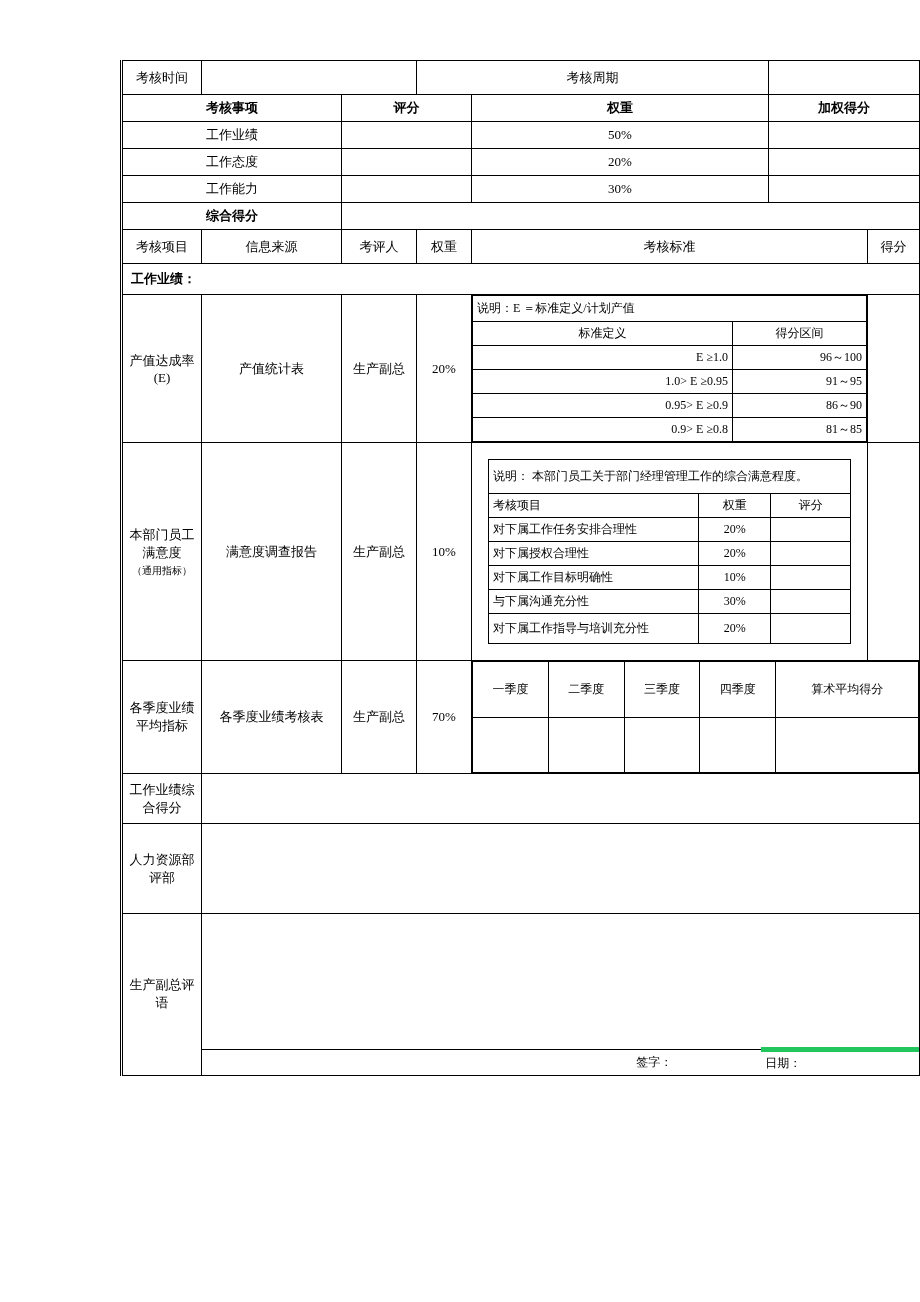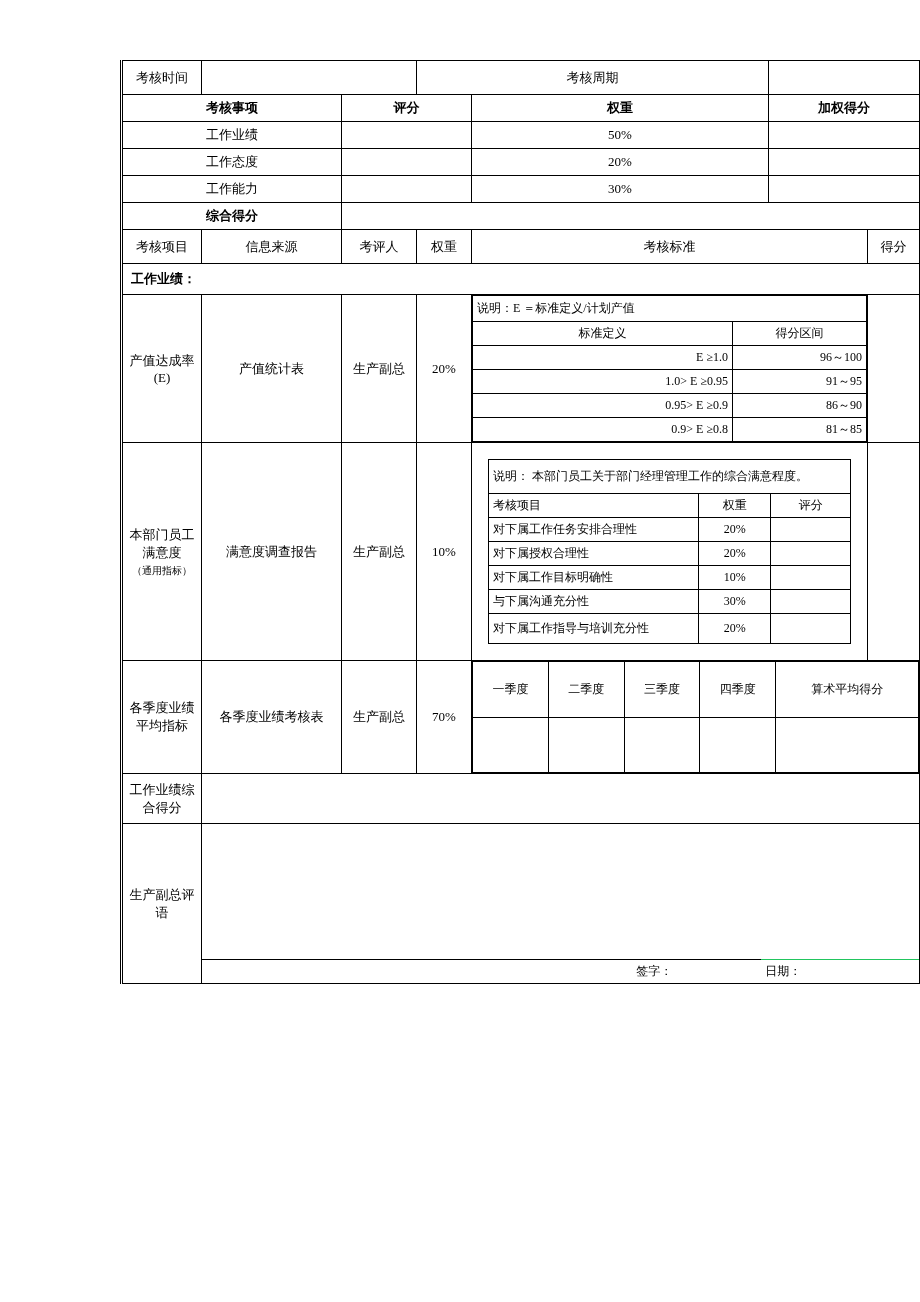--- a/index.html
+++ b/index.html
@@ -221,33 +221,37 @@
       </tbody>
             </table>
     </td>
   </tr>
 
   <tr>
     <td class="outer-left" style="height:50px">工作业绩综合得分</td>
     <td colspan="7"></td>
   </tr>
 
+  <tr>
+    <td class="outer-left" style="height:90px">人力资源部评部</td>
+    <td colspan="7"></td>
+  </tr>
 
   <tr>
     <td class="outer-left" style="height:160px">生产副总评语</td>
     <td colspan="7" style="padding:0; vertical-align:bottom">
       <table class="inner-table" style="border:none">
         <tbody>
                 <tr>
           <td style="border:none; height:135px" colspan="4"></td>
         </tr>
         <tr>
           <td style="border:none; border-top:1px solid #000; width:60%"></td>
           <td style="border:none; border-top:1px solid #000; text-align:left; width:18%">签字：</td>
-          <td style="border:none; border-top:1px solid #22c55e; text-align:left">日期：</td>
+          <td style="border:none; border-top:5px solid #22c55e; text-align:left">日期：</td>
         </tr>
       </tbody>
             </table>
     </td>
   </tr>
 
 </tbody>
     </table>
 
 </div>

